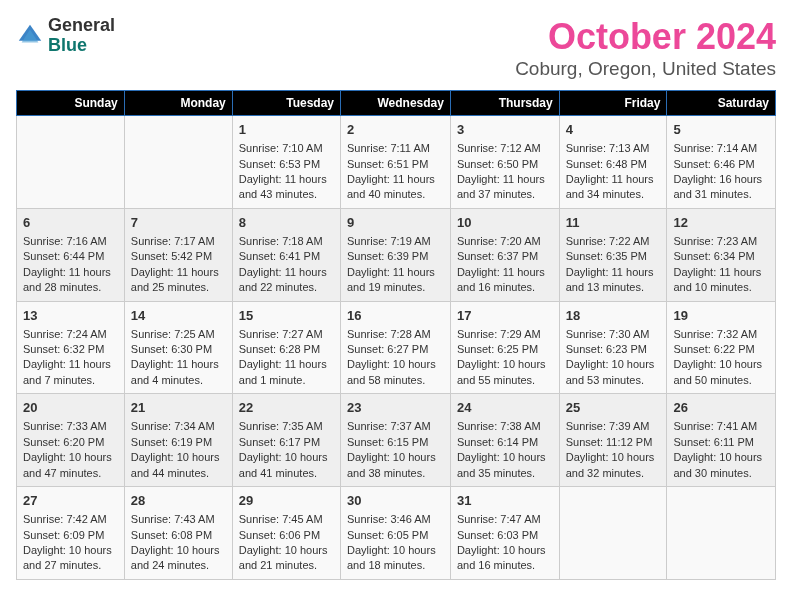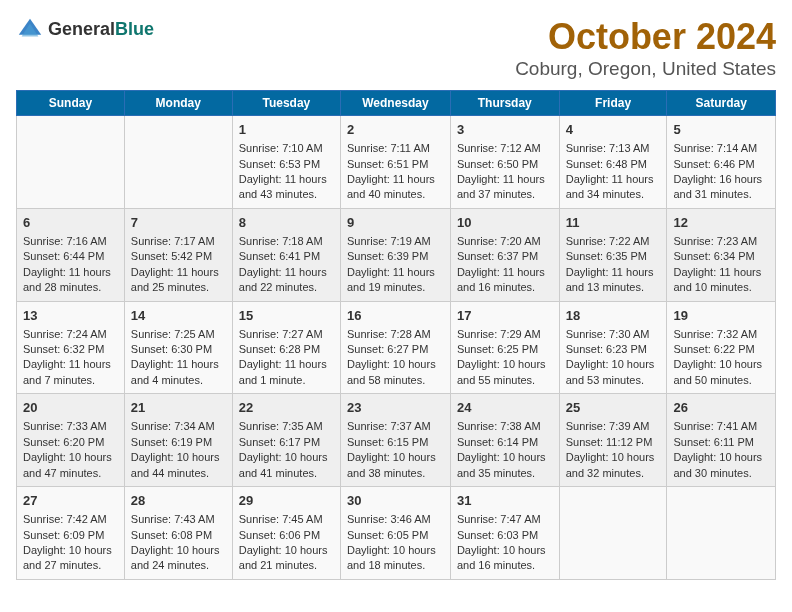--- a/index.html
+++ b/index.html
@@ -16,49 +16,49 @@
       align-items: flex-start;
       margin-bottom: 10px;
     }
     .logo {
       display: flex;
       align-items: center;
       gap: 4px;
     }
     .logo-text {
       display: flex;
-      flex-direction: row;
+      flex-direction: column;
       line-height: 1.1;
     }
     .logo-icon {
       width: 28px;
       height: 28px;
     }
     .title-block {
       text-align: right;
     }
     .month-title {
       font-size: 36px;
       font-weight: bold;
-      color: #a16207;
+      color: #ec4899;
     }
     .location-title {
       font-size: 19px;
       color: #555;
     }
     .calendar {
       width: 100%;
       border-collapse: collapse;
       font-size: 11px;
     }
     .calendar thead tr th {
-      background: #0369a1;
+      background: #000000;
       color: #fff;
       padding: 5px 6px;
-      text-align: center;
+      text-align: right;
       font-size: 12px;
       font-weight: bold;
       border: 1px solid #2a6db5;
     }
     .calendar tbody tr td {
       vertical-align: top;
       padding: 5px 6px;
       border: 1px solid #ccc;
       min-height: 80px;
       width: 113px;

